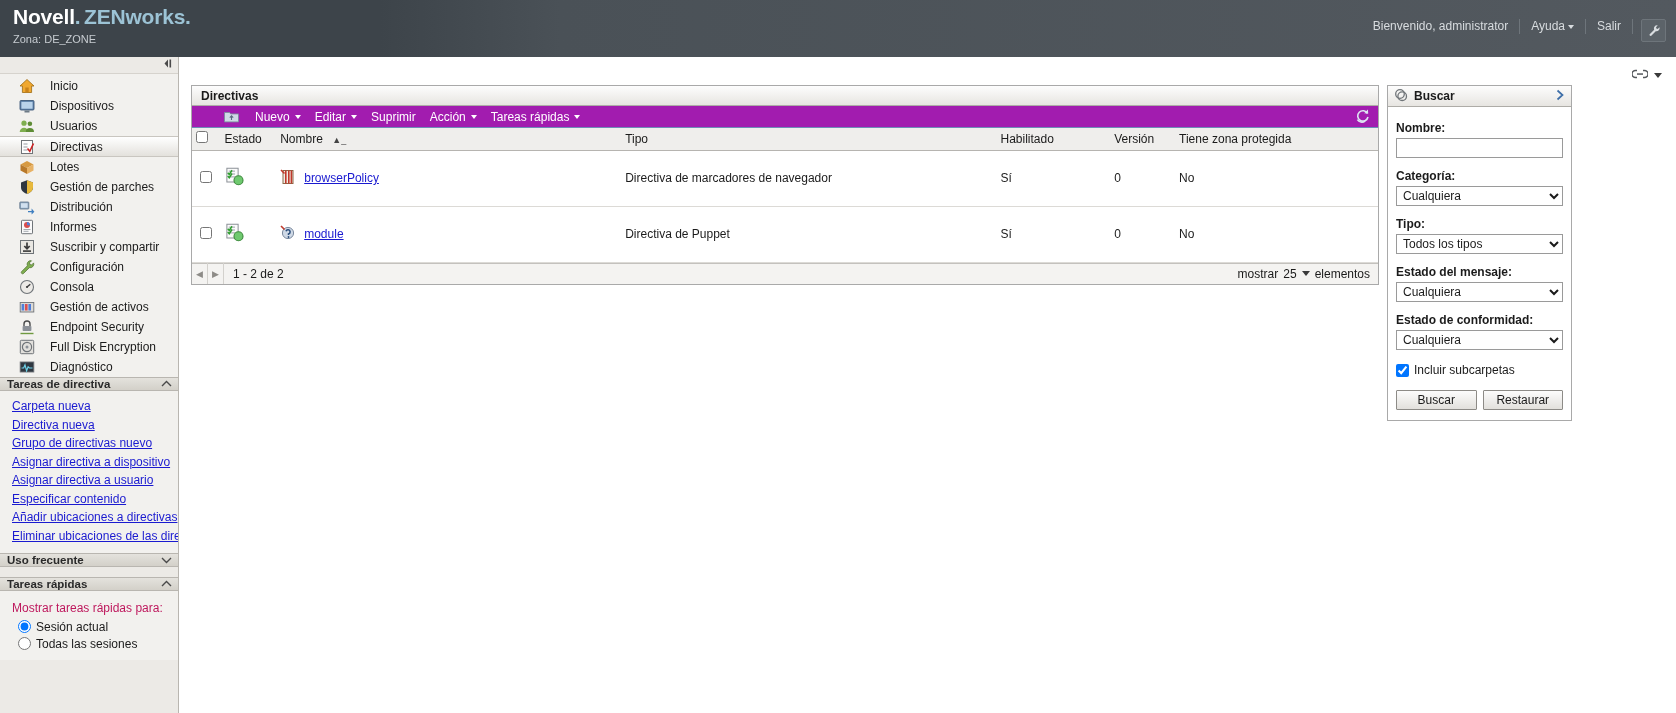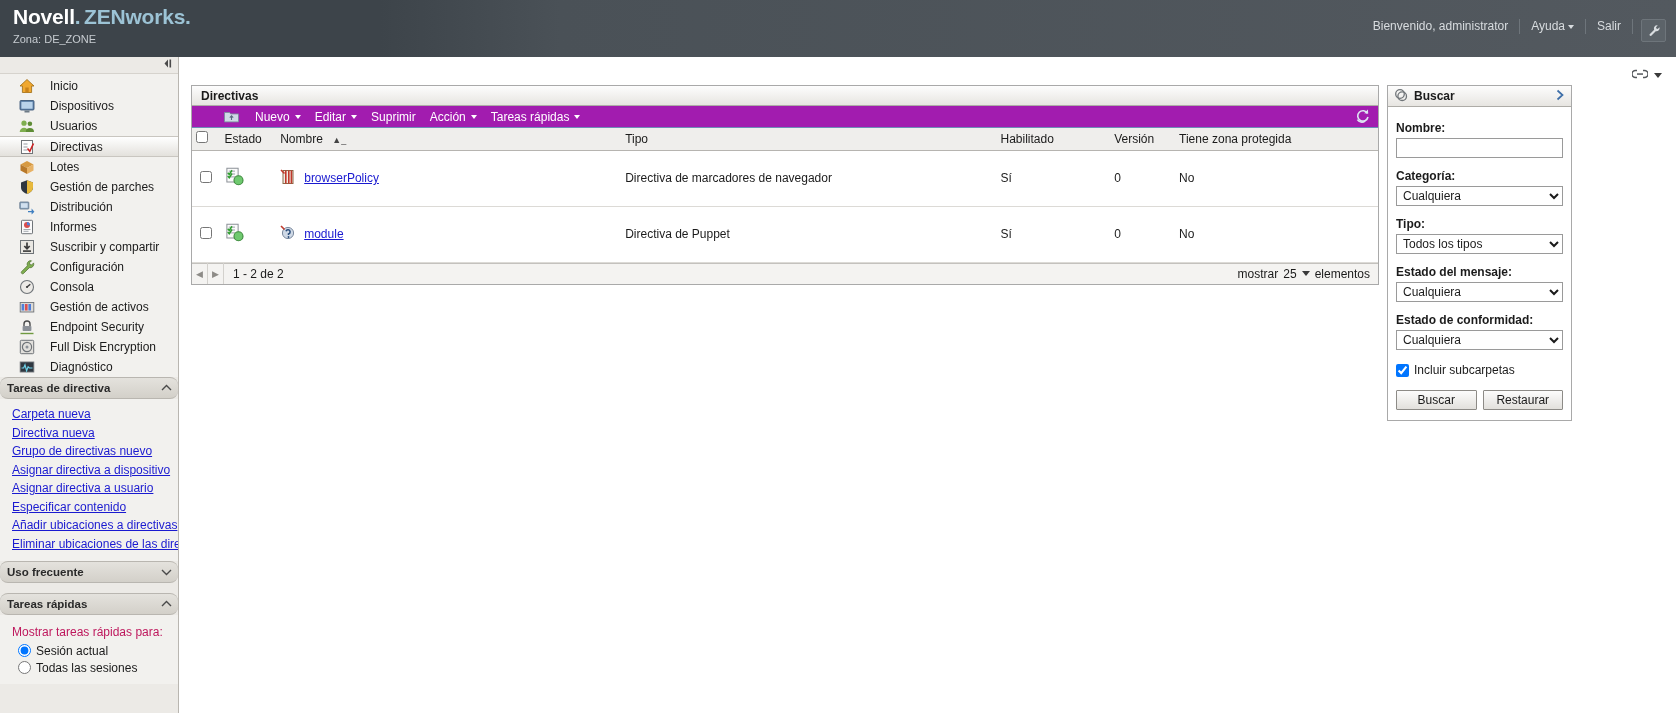--- a/index.html
+++ b/index.html
@@ -79,25 +79,25 @@
     height: 21px;
   }
   .nav-ico {
     width: 17px; height: 17px; margin-right: 7px;
     flex: 0 0 17px; display: flex; align-items: center; justify-content: center;
   }
   .nav-label { font-size: 12px; color: #1b1b1b; white-space: nowrap; }
 
   
   .panel-head {
-    height: 22px; display: flex; align-items: center; justify-content: space-between;
+    height: 14px; display: flex; align-items: center; justify-content: space-between;
     padding: 0 6px 0 7px;
     background: linear-gradient(to bottom, #e4e2dd, #d3d0c9);
     border-top: 1px solid #b9b6b0; border-bottom: 1px solid #b9b6b0;
-    font-weight: bold; font-size: 11.5px; color: #2a2a2a; border-radius: 8px;
+    font-weight: bold; font-size: 11.5px; color: #2a2a2a;
   }
   .panel-chev { font-size: 10px; color: #555; cursor: pointer; }
   .panel-body { background: #f2f1ee; padding: 6px 0 8px 12px; overflow: hidden; }
   .task-link {
     display: block; color: #1a1ad0; text-decoration: underline;
     font-size: 12px; line-height: 18.5px; white-space: nowrap;
     cursor: pointer;
   }
   .radio-row { display: flex; align-items: center; gap: 5px; height: 17px; }
   .radio-row label { font-size: 12px; color: #1b1b1b; cursor: pointer; }

